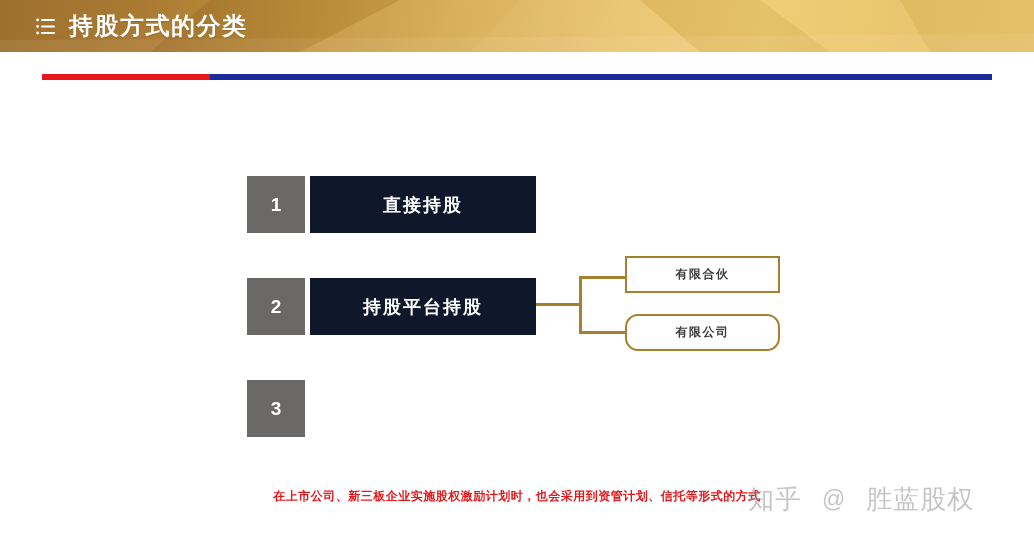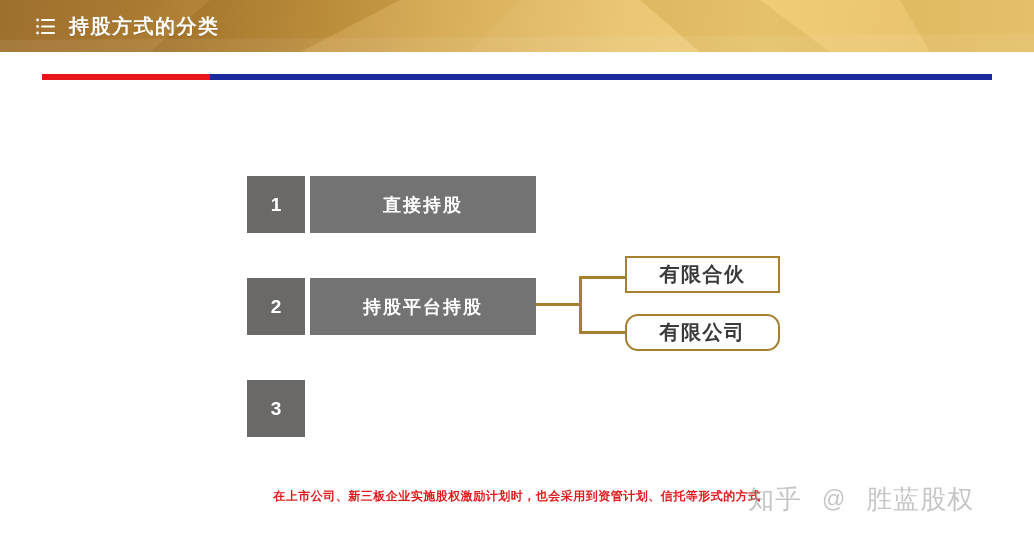--- a/index.html
+++ b/index.html
@@ -60,21 +60,21 @@
     gap: 13px;
     z-index: 5;
   }
   .list-icon {
     display: block;
     width: 20px;
     height: 17px;
   }
   .header-title {
     color: #ffffff;
-    font-size: 20px;
+    font-size: 24px;
     font-weight: bold;
     letter-spacing: 1.5px;
     line-height: 1;
     white-space: nowrap;
     text-shadow: 0 1px 1px rgba(90,60,15,0.28);
   }
 
   
   .rule {
     position: absolute;
@@ -126,21 +126,21 @@
     justify-content: center;
   }
   .gap-cell {
     width: 5px;
     height: 57px;
     background: #ffffff;
   }
   .label-box {
     width: 226px;
     height: 57px;
-    background: #737373;
+    background: #0f172a;
     color: #ffffff;
     font-size: 18px;
     font-weight: bold;
     letter-spacing: 2px;
     display: flex;
     align-items: center;
     justify-content: center;
   }
 
   
@@ -186,21 +186,21 @@
     left: 625px;
     width: 155px;
     height: 37px;
     background: #ffffff;
     border: 2px solid #a4802f;
     box-sizing: border-box;
     display: flex;
     align-items: center;
     justify-content: center;
     color: #3b3b3b;
-    font-size: 20px;
+    font-size: 12px;
     font-weight: bold;
     letter-spacing: 1.5px;
   }
   .branch-1 { top: 256px; }
   .branch-2 { top: 314px; border-radius: 13px; }
 
   
   .footnote {
     position: absolute;
     left: 0;

